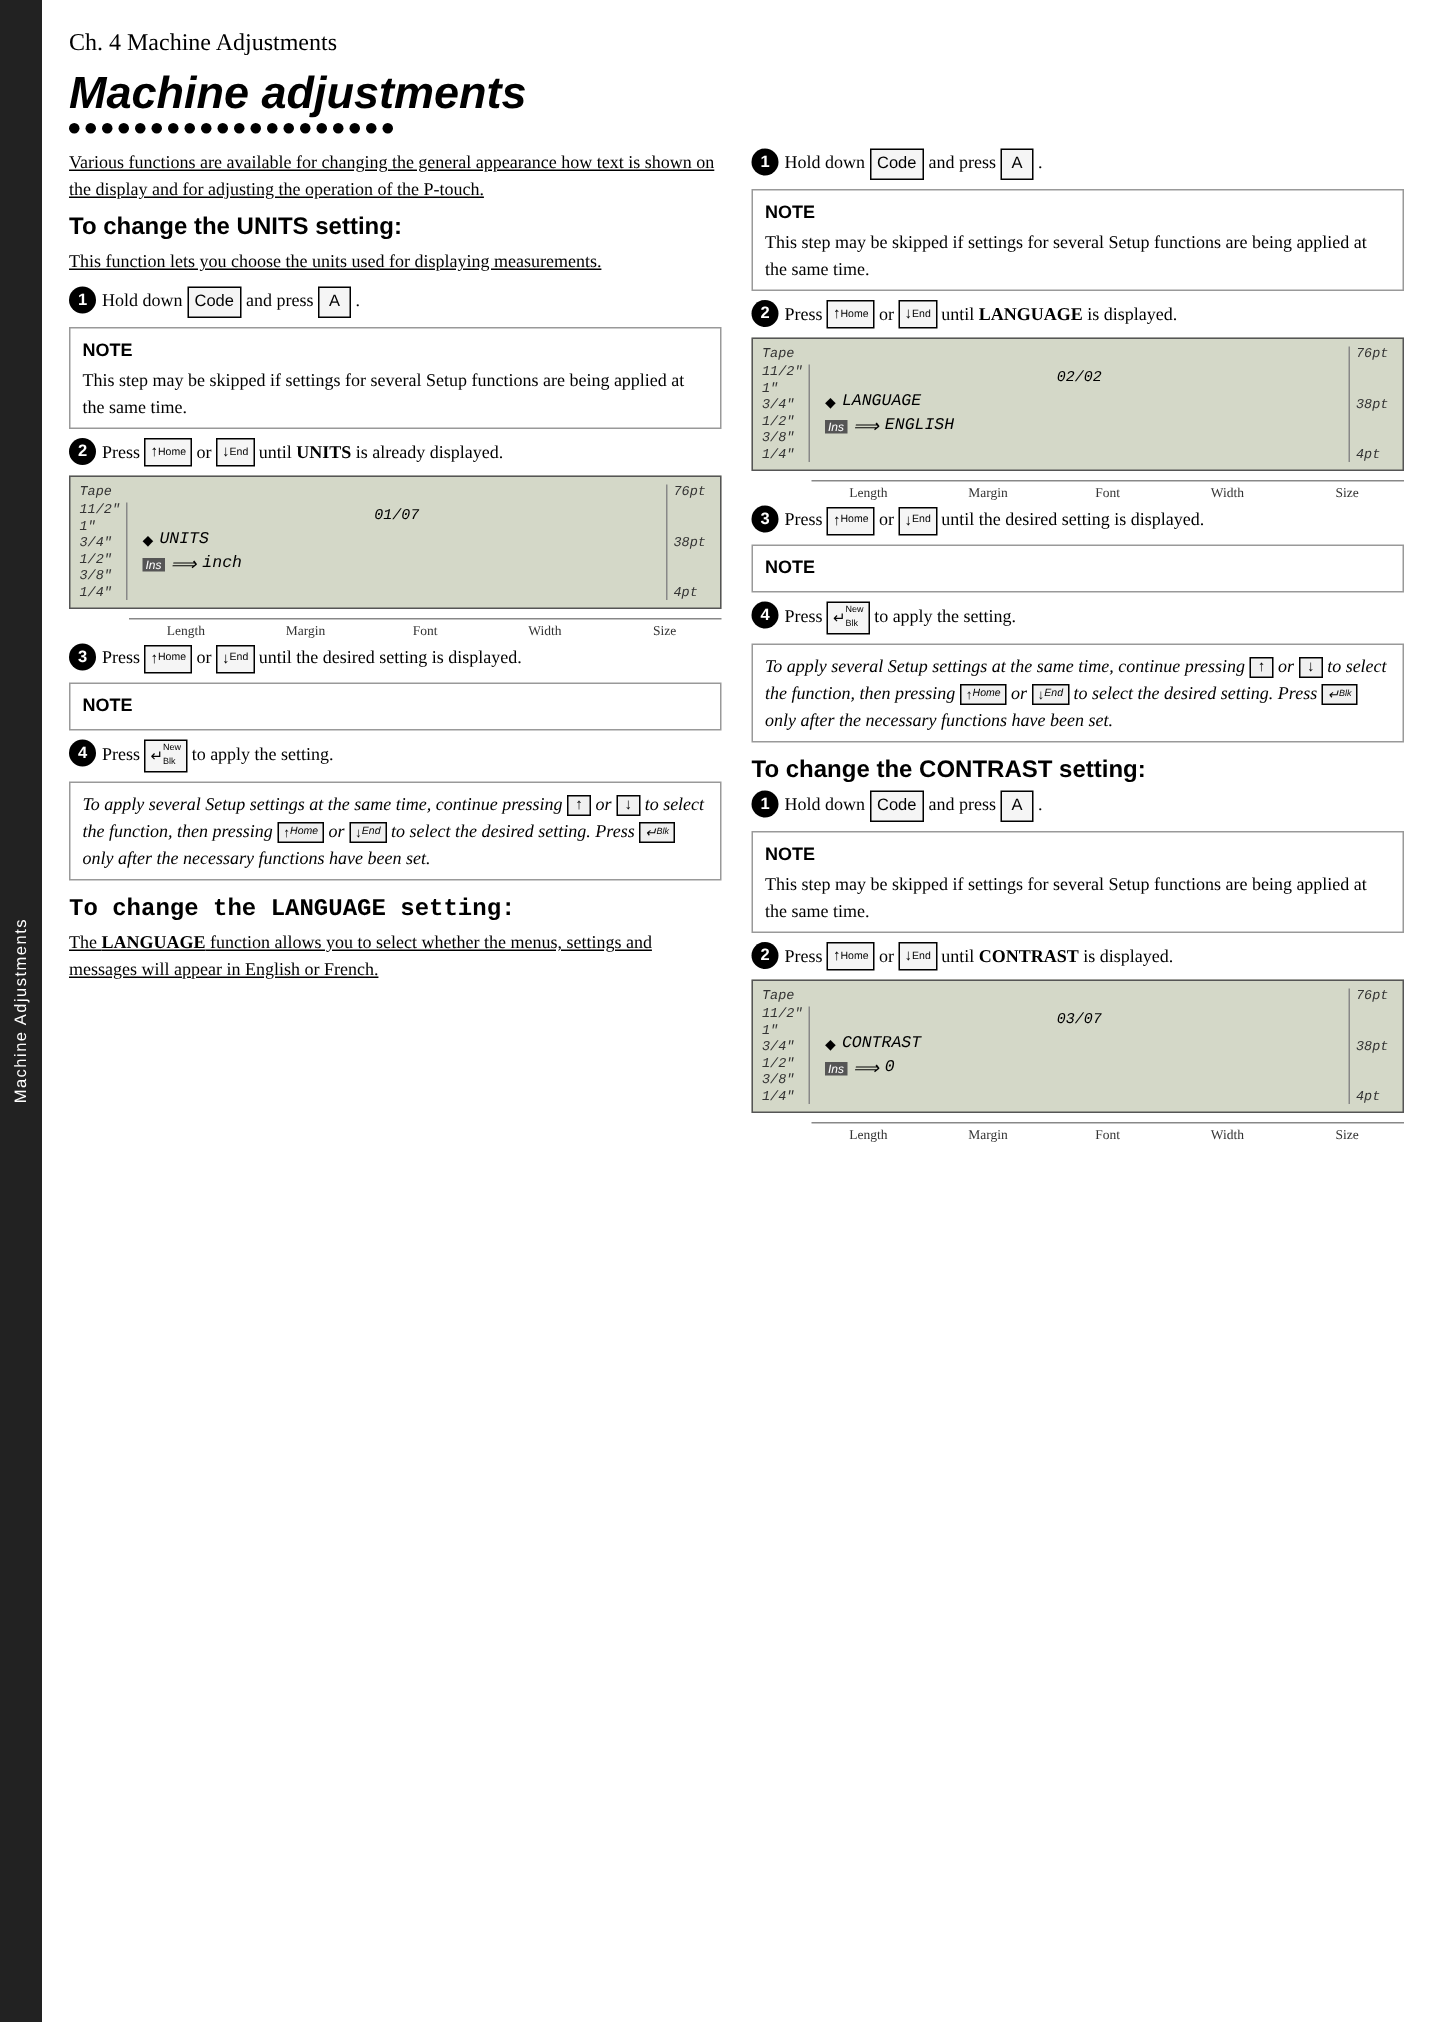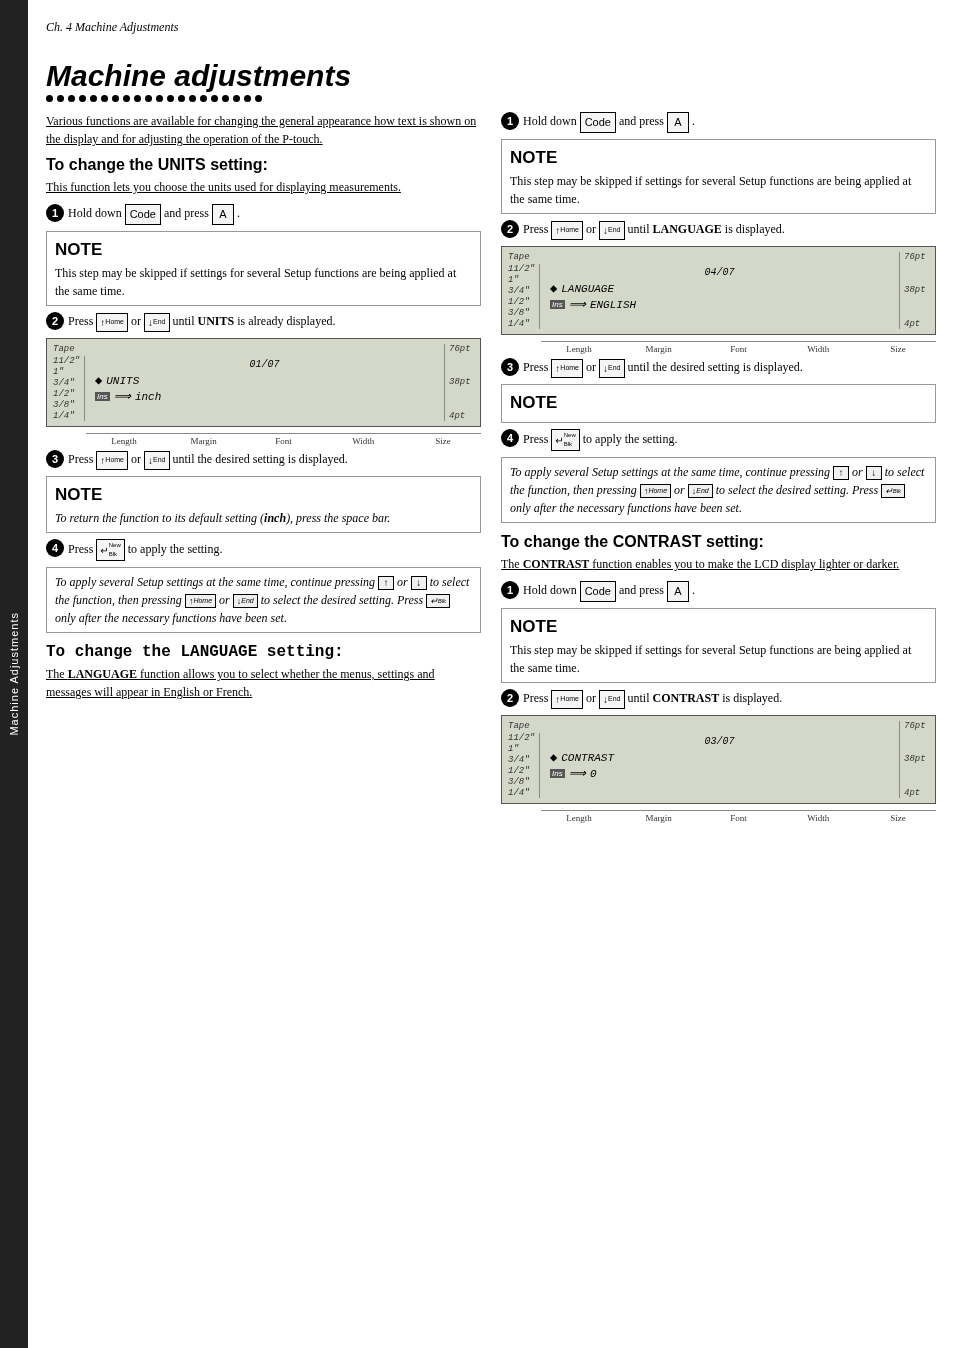--- a/index.html
+++ b/index.html
@@ -44,23 +44,22 @@
     
     .main-content {
       flex: 1;
       padding: 20px 18px 20px 18px;
       display: flex;
       flex-direction: column;
     }
 
     
     .chapter-header {
-      font-style: italic;
-      font-size: 12px;
-      margin-bottom: 24px;
+      font-size: 16px;
+      margin-bottom: 8px;
     }
 
     
     .page-title {
       font-family: Arial, Helvetica, sans-serif;
       font-size: 30px;
       font-weight: bold;
       font-style: italic;
       margin-bottom: 2px;
     }
@@ -198,21 +197,21 @@
       border: 1px solid #999;
       padding: 5px 8px;
       margin: 6px 0;
       font-size: 12px;
       line-height: 1.5;
     }
 
     .note-label {
       font-family: Arial, Helvetica, sans-serif;
       font-weight: bold;
-      font-size: 17px;
+      font-size: 12px;
       margin-bottom: 2px;
     }
 
     .note-text {
       font-size: 12px;
       line-height: 1.5;
     }
 
     .note-italic {
       font-style: italic;
@@ -450,23 +449,20 @@
             <span>Press</span>
             <span class="key-box-tiny">↑<br><span style="font-size:7px">Home</span></span>
             <span>or</span>
             <span class="key-box-tiny">↓<br><span style="font-size:7px">End</span></span>
             <span>until the desired setting is displayed.</span>
           </span>
         </div>
 
         <div class="note-box">
           <div class="note-label">NOTE</div>
-          <div class="note-text note-italic">
-            To return the function to its default setting (<strong><em>inch</em></strong>), press the space bar.
-          </div>
         </div>
 
         <div class="step-row">
           <span class="step-circle">4</span>
           <span class="step-content">
             <span>Press</span>
             <span class="key-box-tiny" style="font-size:10px;">↵<br><span style="font-size:6px">New<br>Blk</span></span>
             <span>to apply the setting.</span>
           </span>
         </div>
@@ -534,21 +530,21 @@
             <div class="lcd-left">
               <span>11/2"</span>
               <span>1"</span>
               <span>3/4"</span>
               <span>1/2"</span>
               <span>3/8"</span>
               <span>1/4"</span>
             </div>
           </div>
           <div class="lcd-center">
-            <div class="lcd-page-num">04/07</div>
+            <div class="lcd-page-num">02/02</div>
             <div class="lcd-row">
               <span class="lcd-arrow">◆</span>
               <span>LANGUAGE</span>
             </div>
             <div class="lcd-row">
               <span class="lcd-ins-badge">Ins</span>
               <span class="lcd-arrow">⟹</span>
               <span>ENGLISH</span>
             </div>
           </div>
@@ -601,24 +597,20 @@
             or
             <span class="inline-key" style="font-size:9px;">↓<span style="font-size:7px">End</span></span>
             to select the desired setting. Press
             <span class="inline-key" style="font-size:9px;">↵<span style="font-size:6px">Blk</span></span>
             only after the necessary functions have been set.
           </div>
         </div>
 
         <div class="section-title" style="margin-top:10px;">To change the CONTRAST setting:</div>
 
-        <p class="body-text">
-          The <strong>CONTRAST</strong>
-          <span>function enables you to make the LCD display lighter or darker.</span>
-        </p>
 
         <div class="step-row">
           <span class="step-circle">1</span>
           <span class="step-content">
             <span>Hold down</span>
             <span class="key-box-small">Code</span>
             <span>and press</span>
             <span class="key-box-small">A</span>
             .
           </span>

